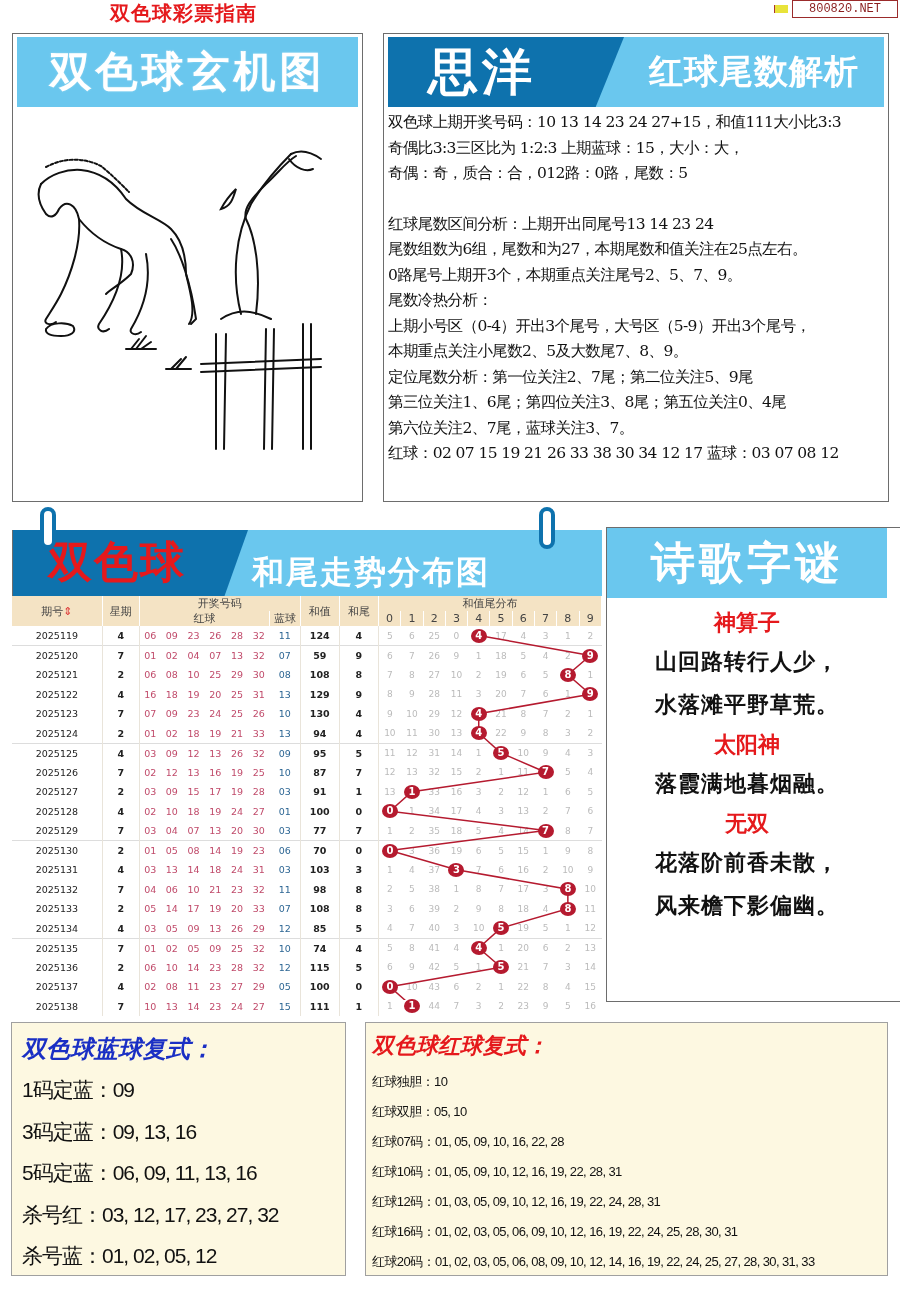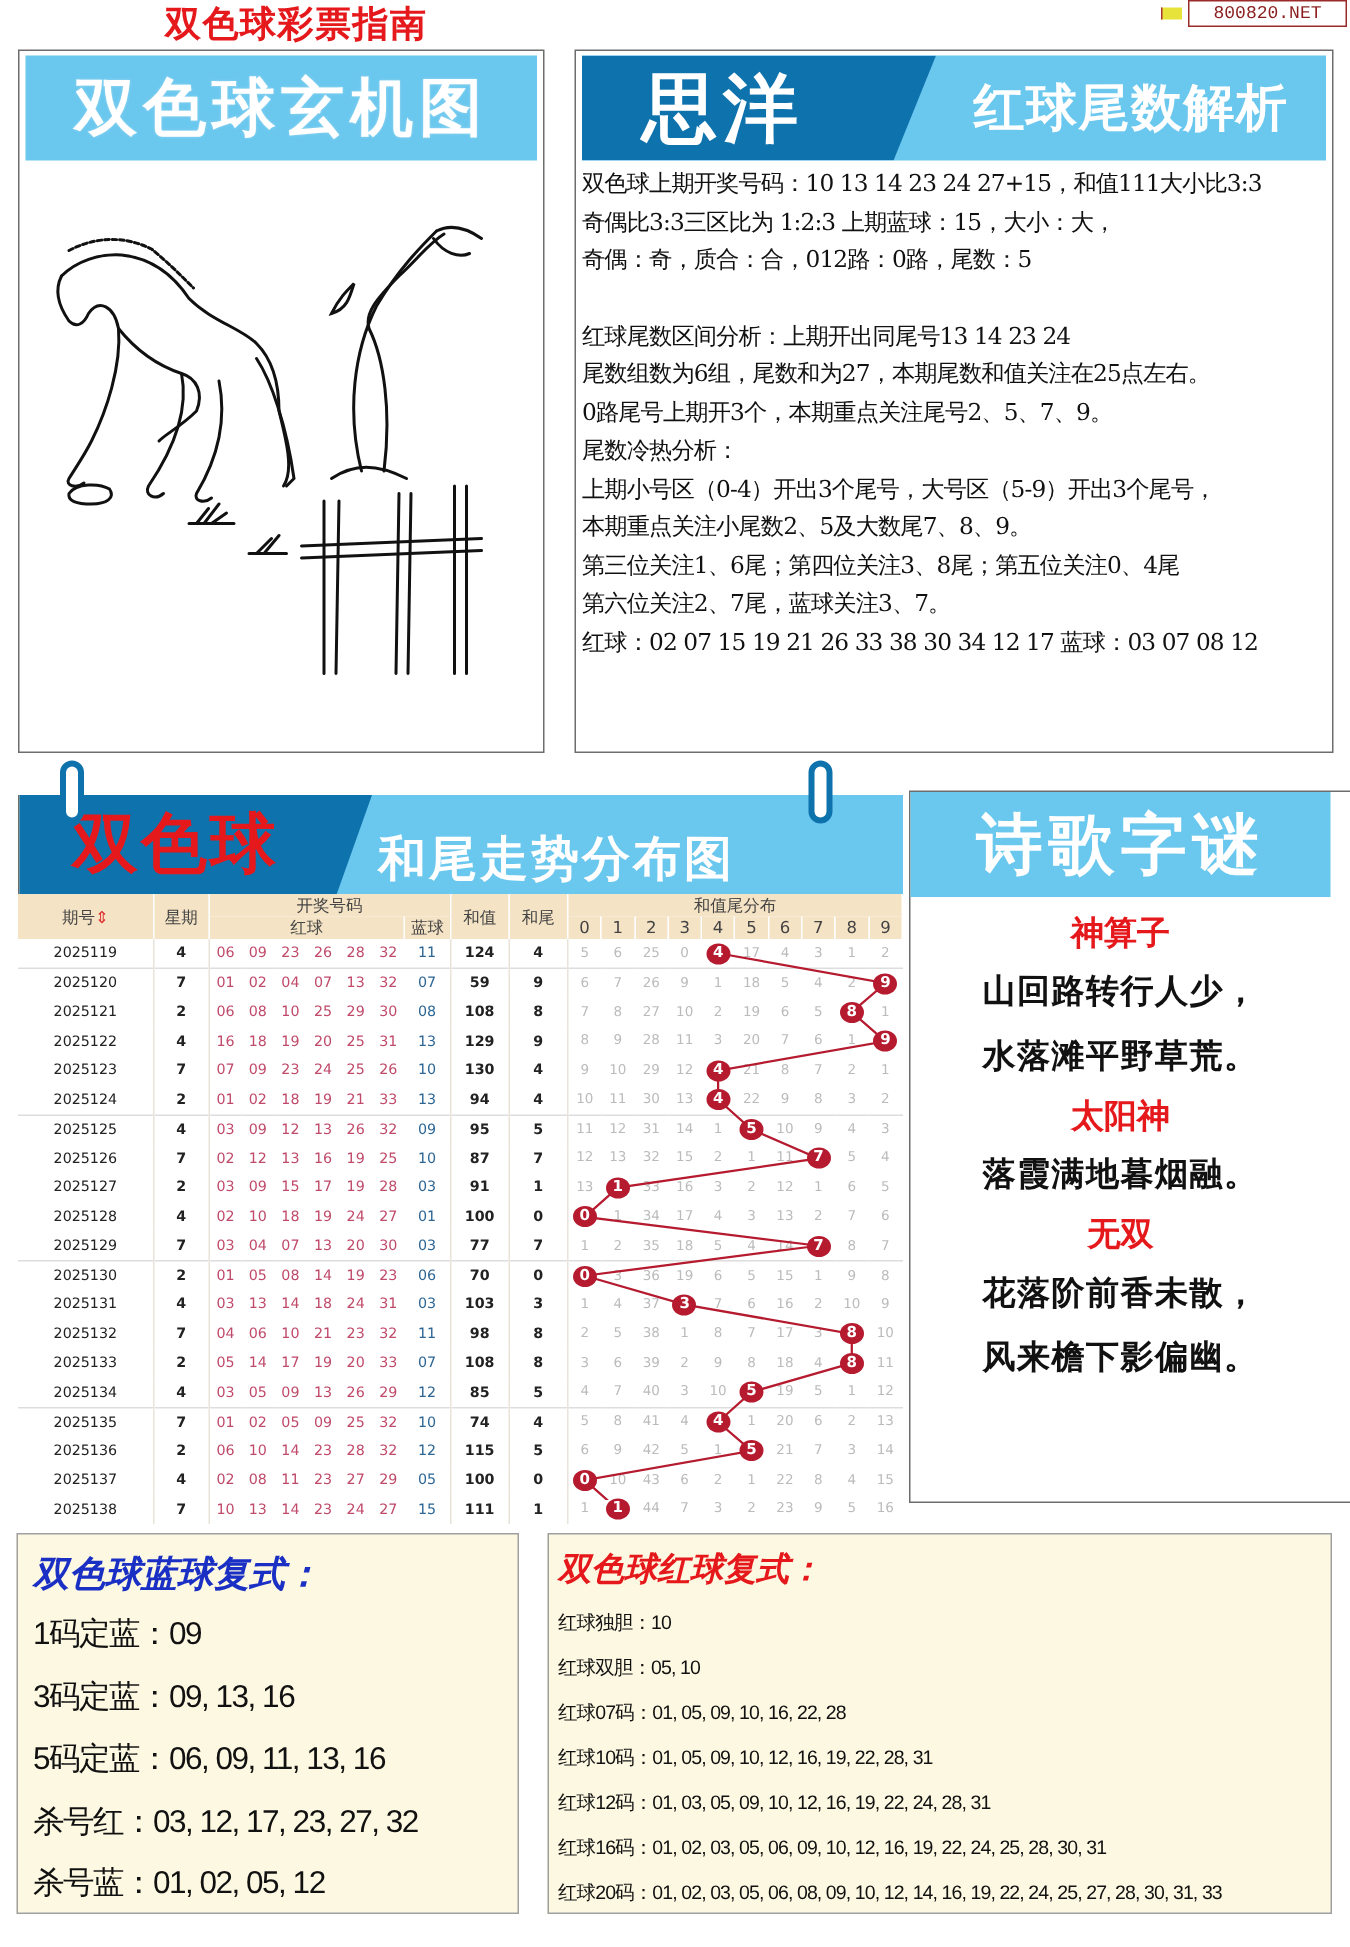--- a/index.html
+++ b/index.html
@@ -1,20 +1,20 @@
 <!DOCTYPE html>
 <html><head>
 <meta charset="utf-8">
 <style>
   * { box-sizing: border-box; margin: 0; padding: 0; }
   body { width: 900px; height: 1298px; background: #ffffff; font-family: "DejaVu Sans", sans-serif; position: relative; overflow: hidden; }
   .abs { position: absolute; }
 
   
-  .site-title { left: 110px; top: 0px; font-size: 24px; font-weight: bold; color: #e5191c; letter-spacing: 1px; font-family: Liberation Serif, serif; }
+  .site-title { left: 110px; top: 0px; font-size: 20px; font-weight: bold; color: #e5191c; letter-spacing: 1px; font-family: Liberation Serif, serif; }
   .logo { right: 2px; top: 0px; display: flex; align-items: center; }
   .logo .tag { width: 14px; height: 8px; background: #e8e33a; margin-right: 4px; border-left: 1px solid #a33; }
   .logo .txt { border: 1px solid #9b2b2b; color: #8a1e1e; font-size: 12px; padding: 1px 16px; font-family: "Liberation Mono", monospace; background: #fff; }
 
   
   .panel { border: 1px solid #6d6d6d; background: #fff; }
   .banner { background: #6ac7ee; color: #fff; font-weight: bold; display: flex; align-items: center; justify-content: center; }
 
   
   #draw-panel { left: 12px; top: 33px; width: 351px; height: 469px; }
@@ -116,20 +116,21 @@
     <div class="ln">双色球上期开奖号码：10 13 14 23 24 27+15，和值111大小比3:3</div>
     <div class="ln">奇偶比3:3三区比为 1:2:3 上期蓝球：15，大小：大，</div>
     <div class="ln">奇偶：奇，质合：合，012路：0路，尾数：5</div>
     <div class="gap"></div>
     <div class="ln">红球尾数区间分析：上期开出同尾号13 14 23 24</div>
     <div class="ln">尾数组数为6组，尾数和为27，本期尾数和值关注在25点左右。</div>
     <div class="ln">0路尾号上期开3个，本期重点关注尾号2、5、7、9。</div>
     <div class="ln">尾数冷热分析：</div>
     <div class="ln">上期小号区（0-4）开出3个尾号，大号区（5-9）开出3个尾号，</div>
     <div class="ln">本期重点关注小尾数2、5及大数尾7、8、9。</div>
+    <div class="ln">定位尾数分析：第一位关注2、7尾；第二位关注5、9尾</div>
     <div class="ln">第三位关注1、6尾；第四位关注3、8尾；第五位关注0、4尾</div>
     <div class="ln">第六位关注2、7尾，蓝球关注3、7。</div>
     <div class="ln">红球：02 07 15 19 21 26 33 38 30 34 12 17 蓝球：03 07 08 12</div>
   </div>
 </div>
 
 <div class="abs" id="trend-panel">
   <div class="banner-wrap">
     <div class="dark"></div>
   </div>

